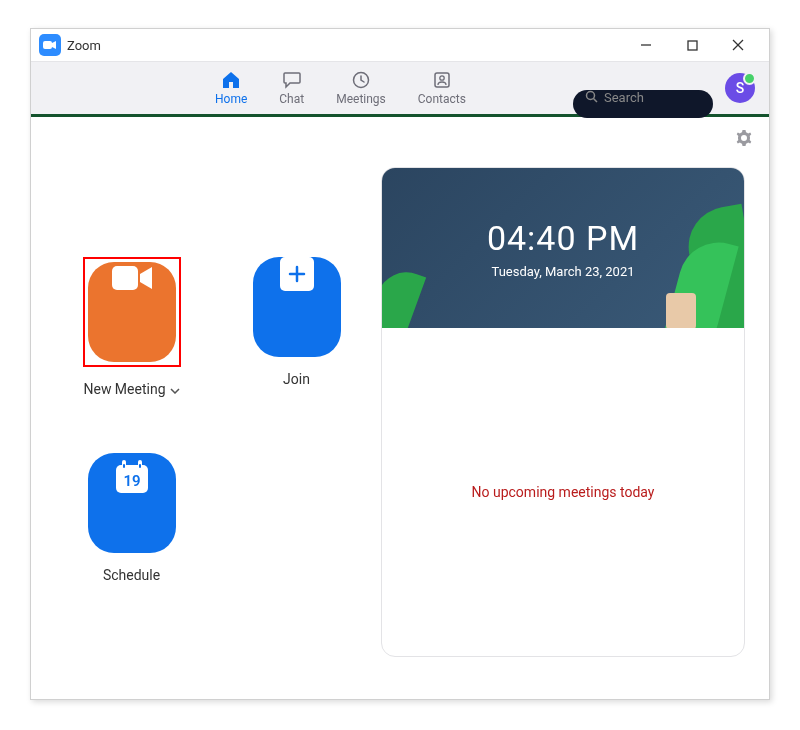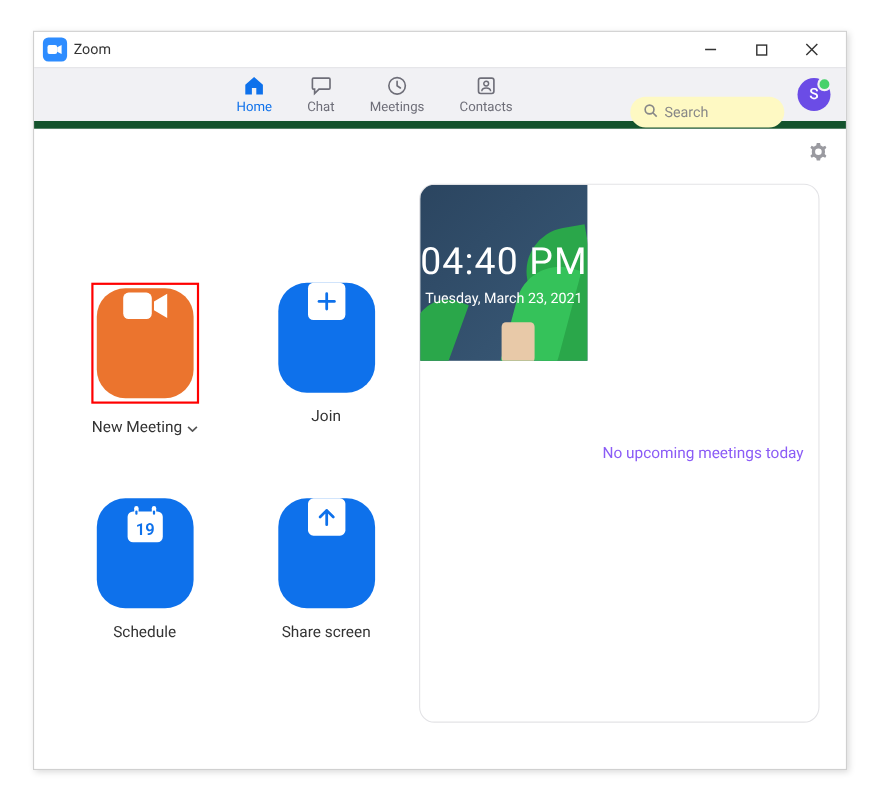--- a/index.html
+++ b/index.html
@@ -3,50 +3,50 @@
 <meta charset="utf-8">
 <style>
 * { box-sizing: border-box; margin: 0; padding: 0; font-family: -apple-system, BlinkMacSystemFont, "Segoe UI", Roboto, Arial, sans-serif; }
 body { background: #fff; width: 800px; height: 730px; padding: 28px 30px; }
 .window { width: 740px; height: 672px; border: 1px solid #d0d0d0; background: #fff; box-shadow: 2px 2px 6px rgba(0,0,0,0.15); display: flex; flex-direction: column; }
 .titlebar { height: 32px; display: flex; align-items: center; padding: 0 8px; justify-content: space-between; }
 .app-icon { width: 22px; height: 22px; background: #2D8CFF; border-radius: 5px; display: flex; align-items: center; justify-content: center; margin-right: 6px; }
 .app-title { font-size: 13px; color: #333; }
 .win-controls { margin-left: auto; display: flex; gap: 0; }
 .win-btn { width: 46px; height: 30px; display: flex; align-items: center; justify-content: center; cursor: pointer; }
-.toolbar { height: 56px; background: #f1f1f4; border-top: 1px solid #e5e5e8; border-bottom: 7px solid #14532d; display: flex; align-items: center; padding: 0 14px; }
+.toolbar { height: 56px; background: #f1f1f4; border-top: 1px solid #e5e5e8; border-bottom: 3px solid #14532d; display: flex; align-items: center; padding: 0 14px; }
 .tabs { display: flex; gap: 32px; margin-left: 170px; }
 .tab { display: flex; flex-direction: column; align-items: center; gap: 2px; cursor: pointer; color: #6e6e78; font-size: 12px; }
 .tab.active { color: #0E71EB; }
 .tab-icon { height: 20px; display: flex; align-items: center; justify-content: center; }
-.search { margin-left: auto; width: 140px; height: 28px; background: #fef9c3; border-radius: 14px; display: flex; align-items: center; padding: 0 12px; color: #888; font-size: 13px; gap: 6px; margin-top: 32px; }
+.search { margin-left: auto; width: 140px; height: 28px; background: #0f172a; border-radius: 14px; display: flex; align-items: flex-start; padding: 0 12px; color: #888; font-size: 13px; gap: 6px; margin-top: 32px; }
 .avatar { width: 30px; height: 30px; border-radius: 50%; background: #6B4CE6; color: #fff; display: flex; align-items: center; justify-content: center; font-size: 14px; font-weight: 500; margin-left: 12px; position: relative; }
 .avatar::after { content: ""; position: absolute; top: -1px; right: -1px; width: 9px; height: 9px; background: #46D16A; border: 2px solid #f1f1f4; border-radius: 50%; }
 .content { flex: 1; display: flex; position: relative; }
 .settings-btn { position: absolute; top: 12px; right: 16px; cursor: pointer; color: #8c8c8c; }
 .actions { width: 350px; padding: 140px 20px 0 36px; display: grid; grid-template-columns: 1fr 1fr; gap: 56px 36px; align-content: start; }
 .action { display: flex; flex-direction: column; align-items: center; gap: 14px; }
 .action-btn { width: 88px; height: 100px; border-radius: 26px; display: flex; align-items: flex-start; justify-content: center; cursor: pointer; }
 .action-btn.orange { background: #EB742E; }
 .action-btn.blue { background: #0E71EB; }
 .action-btn .inner-sq { width: 34px; height: 34px; background: #fff; border-radius: 5px; display: flex; align-items: center; justify-content: center; }
 .action-label { font-size: 14px; color: #333; display: flex; align-items: center; gap: 4px; }
 .highlight { border: 2px solid #ff0000; padding: 3px; }
 .panel { flex: 1; padding: 50px 24px 24px 0; }
-.card { width: 100%; height: 490px; border: 1px solid #e3e3e6; border-radius: 14px; overflow: hidden; background: #fff; display: flex; flex-direction: row; }
+.card { width: 100%; height: 490px; border: 1px solid #e3e3e6; border-radius: 14px; overflow: hidden; background: #fff; display: flex; flex-direction: column; }
 .card-header { height: 160px; background: linear-gradient(135deg, #2b4560 0%, #3a5a78 100%); position: relative; display: flex; flex-direction: column; align-items: center; justify-content: center; color: #fff; overflow: hidden; }
 .leaf { position: absolute; background: #2aa74a; }
 .leaf.l1 { width: 60px; height: 140px; border-radius: 40px 0 40px 0; right: -10px; bottom: -20px; transform: rotate(-10deg); }
 .leaf.l2 { width: 50px; height: 120px; border-radius: 40px 0 40px 0; right: 20px; bottom: -30px; transform: rotate(15deg); background: #35c25a; }
 .leaf.l3 { width: 40px; height: 90px; border-radius: 30px 0 30px 0; left: -10px; bottom: -30px; transform: rotate(20deg); }
 .pot { position: absolute; background: #e8c9a8; }
 .pot.p1 { width: 30px; height: 40px; right: 48px; bottom: -5px; border-radius: 4px 4px 8px 8px; }
 .time { font-size: 34px; font-weight: 400; letter-spacing: 1px; z-index: 2; }
 .date { font-size: 13px; margin-top: 6px; z-index: 2; }
-.card-body { flex: 1; display: flex; align-items: center; justify-content: center; color: #8b5cf6; font-size: 14px; }
+.card-body { flex: 1; display: flex; align-items: center; justify-content: center; color: #b91c1c; font-size: 14px; }
 </style>
 </head>
 <body>
 
 <div class="window">
   <div class="titlebar">
     <div class="app-icon">
       <svg width="14" height="10" viewBox="0 0 14 10">
           <rect x="0" y="1" width="9" height="8" rx="2" fill="#fff"></rect>
           <path d="M9 3 L13 1 L13 9 L9 7 Z" fill="#fff"></path>
@@ -167,30 +167,20 @@
             <rect x="14" y="7" width="4" height="9" rx="2" fill="#fff"></rect>
             <rect x="30" y="7" width="4" height="9" rx="2" fill="#fff"></rect>
             <rect x="15" y="11" width="2" height="4" rx="1" fill="#0E71EB"></rect>
             <rect x="31" y="11" width="2" height="4" rx="1" fill="#0E71EB"></rect>
             <text x="24" y="33" text-anchor="middle" font-size="15" font-weight="600" fill="#0E71EB">19</text>
           </svg>
         </div>
         <div class="action-label">Schedule</div>
       </div>
 
-      <div class="action">
-        <div class="action-btn blue">
-          <div class="inner-sq">
-            <svg width="20" height="20" viewBox="0 0 20 20">
-                <path d="M10 17 L10 4 M4 10 L10 4 L16 10" fill="none" stroke="#0E71EB" stroke-width="2.5" stroke-linecap="round" stroke-linejoin="round"></path>
-              </svg>
-          </div>
-        </div>
-        <div class="action-label">Share screen</div>
-      </div>
     </div>
 
     <div class="panel">
       <div class="card">
         <div class="card-header">
           <div class="leaf l1"></div>
           <div class="leaf l2"></div>
           <div class="leaf l3"></div>
           <div class="pot p1"></div>
           <div class="time">04:40 PM</div>

